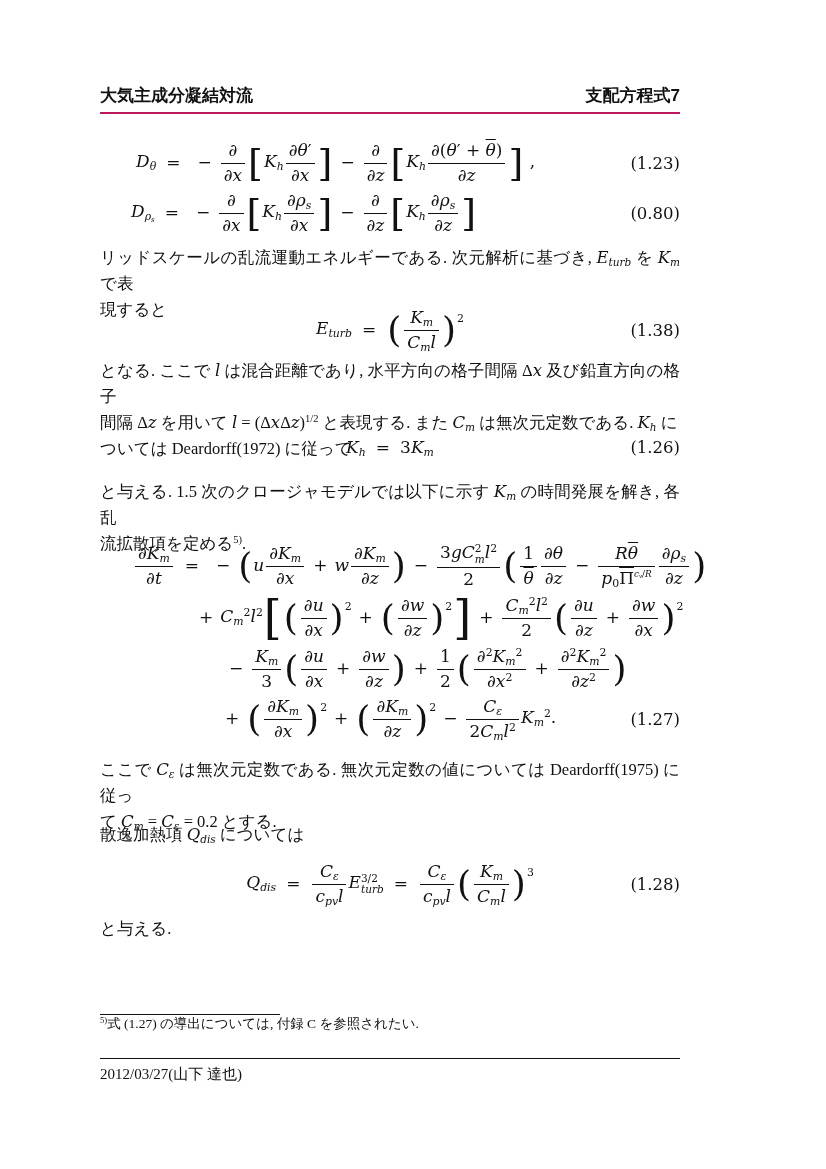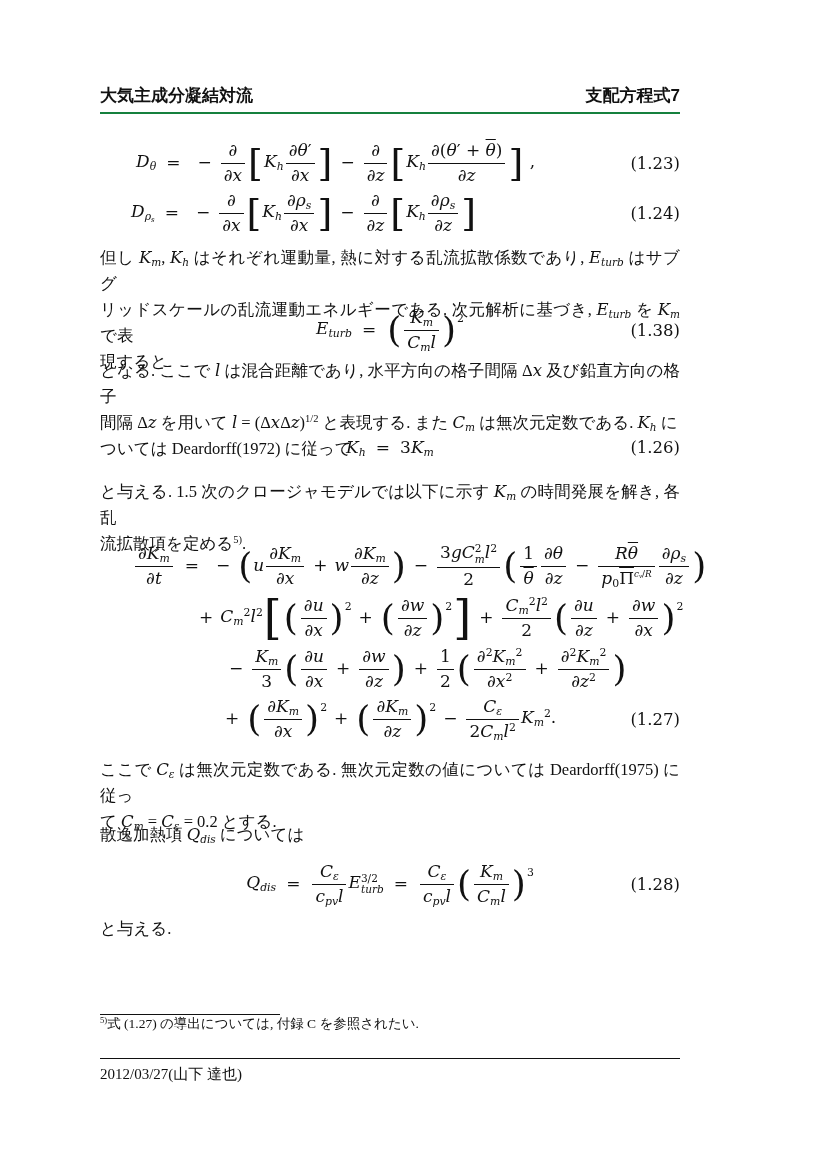--- a/index.html
+++ b/index.html
@@ -1,21 +1,21 @@
 <!DOCTYPE html>
 <html><head>
 <meta charset="utf-8">
 <style>
   html,body{margin:0;padding:0;background:#ffffff;}
   .page{position:relative;width:826px;height:1169px;background:#ffffff;color:#111;overflow:hidden;}
   .content{position:absolute;left:100px;top:0;width:580px;}
 
   
   .header{position:absolute;top:84px;left:0;width:100%;display:flex;justify-content:space-between;
-    align-items:baseline;border-bottom:2px solid #15803d;padding-bottom:5px;
+    align-items:baseline;border-bottom:2px solid #be185d;padding-bottom:5px;
     font-family:"Liberation Sans","DejaVu Sans",sans-serif;font-weight:bold;font-size:17px;}
   .h-right{display:flex;align-items:baseline;}
   .pgnum{font-size:17px;}
 
   
   .para{position:absolute;left:0;width:100%;font-family:"Liberation Serif","DejaVu Serif",serif;
     font-size:16.5px;line-height:26px;text-align:justify;}
   .para i{font-family:"DejaVu Serif",serif;}
 
   
@@ -64,26 +64,25 @@
       </div>
     </div>
 
     <div class="eqblock" style="top:138px">
       <div class="eqrow" style="padding-left:36px;min-height:50px">
         <div class="eqbody"><i>D</i><sub><i>θ</i></sub><span class="rel">=</span><span class="mo">−</span><span class="fr"><span class="nu">∂</span><span class="de">∂<i>x</i></span></span><span class="bb">[</span><i>K</i><sub><i>h</i></sub><span class="fr"><span class="nu">∂<i>θ</i>′</span><span class="de">∂<i>x</i></span></span><span class="bb">]</span><span class="mo">−</span><span class="fr"><span class="nu">∂</span><span class="de">∂<i>z</i></span></span><span class="bb">[</span><i>K</i><sub><i>h</i></sub><span class="fr"><span class="nu">∂(<i>θ</i>′ + <span class="ol"><i>θ</i></span>)</span><span class="de">∂<i>z</i></span></span><span class="bb">]</span> ,</div>
         <div class="eqnum">(1.23)</div>
       </div>
       <div class="eqrow" style="padding-left:31px;min-height:50px">
         <div class="eqbody"><i>D</i><sub><i>ρ</i><sub><i>s</i></sub></sub><span class="rel">=</span><span class="mo">−</span><span class="fr"><span class="nu">∂</span><span class="de">∂<i>x</i></span></span><span class="bb">[</span><i>K</i><sub><i>h</i></sub><span class="fr"><span class="nu">∂<i>ρ</i><sub><i>s</i></sub></span><span class="de">∂<i>x</i></span></span><span class="bb">]</span><span class="mo">−</span><span class="fr"><span class="nu">∂</span><span class="de">∂<i>z</i></span></span><span class="bb">[</span><i>K</i><sub><i>h</i></sub><span class="fr"><span class="nu">∂<i>ρ</i><sub><i>s</i></sub></span><span class="de">∂<i>z</i></span></span><span class="bb">]</span></div>
-        <div class="eqnum">(1.24)</div>
+        <div class="eqnum">(0.80)</div>
       </div>
     </div>
 
     <div class="para" style="top:245px">
-      <div>但し <i>K</i><sub><i>m</i></sub>, <i>K</i><sub><i>h</i></sub> はそれぞれ運動量, 熱に対する乱流拡散係数であり, <i>E</i><sub><i>turb</i></sub> はサブグ</div>
       <div>リッドスケールの乱流運動エネルギーである. 次元解析に基づき, <i>E</i><sub><i>turb</i></sub> を <i>K</i><sub><i>m</i></sub> で表</div>
       <div>現すると</div>
     </div>
 
     <div class="eqblock" style="top:303px">
       <div class="eqrow centered" style="min-height:54px">
         <div class="eqbody"><i>E</i><sub><i>turb</i></sub><span class="rel">=</span><span class="bp">(</span><span class="fr"><span class="nu"><i>K</i><sub><i>m</i></sub></span><span class="de"><i>C</i><sub><i>m</i></sub><i>l</i></span></span><span class="bp">)</span><sup class="hi">2</sup></div>
         <div class="eqnum">(1.38)</div>
       </div>
     </div>

